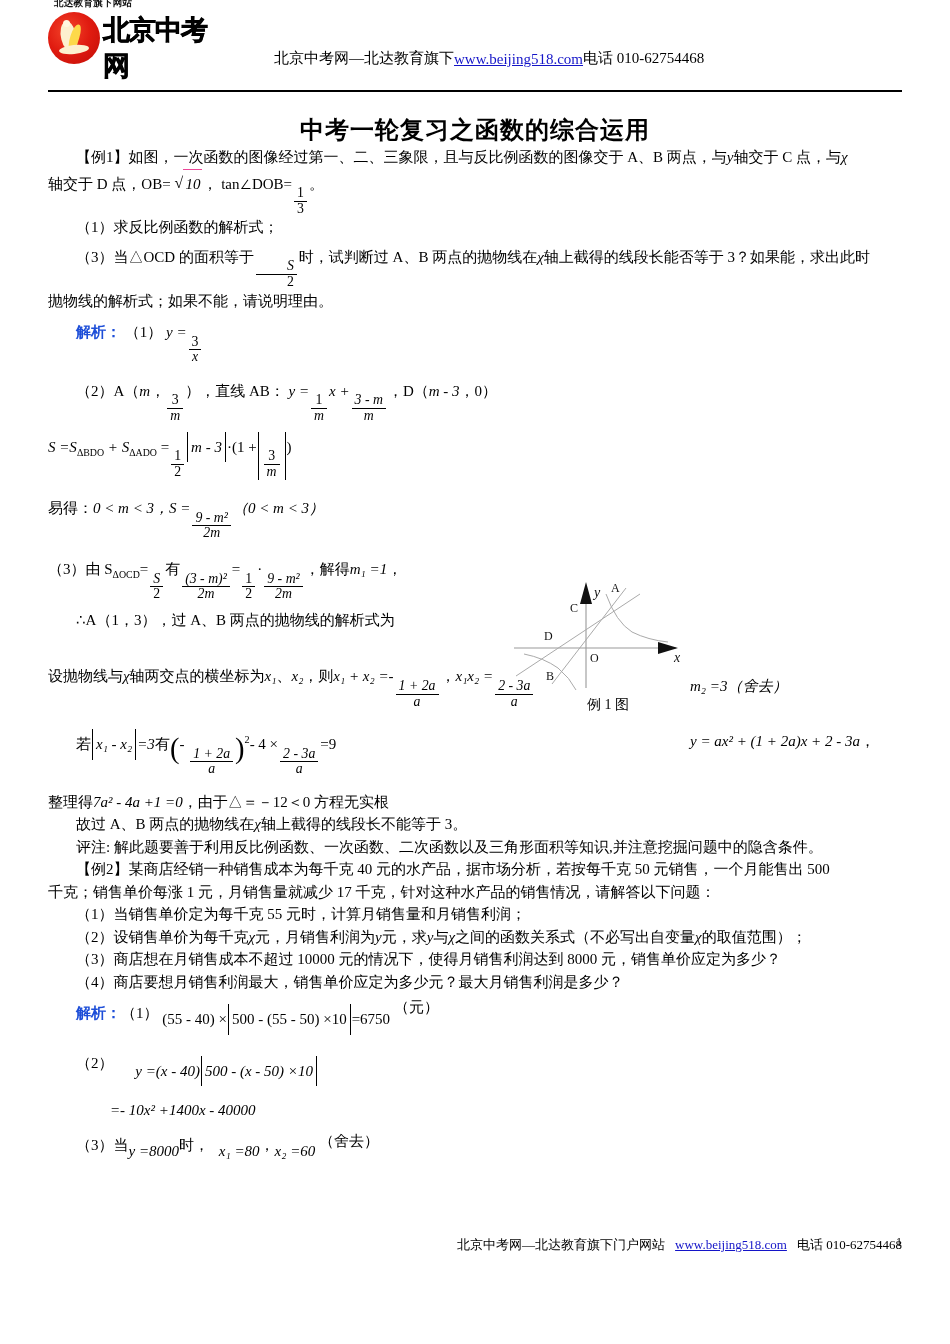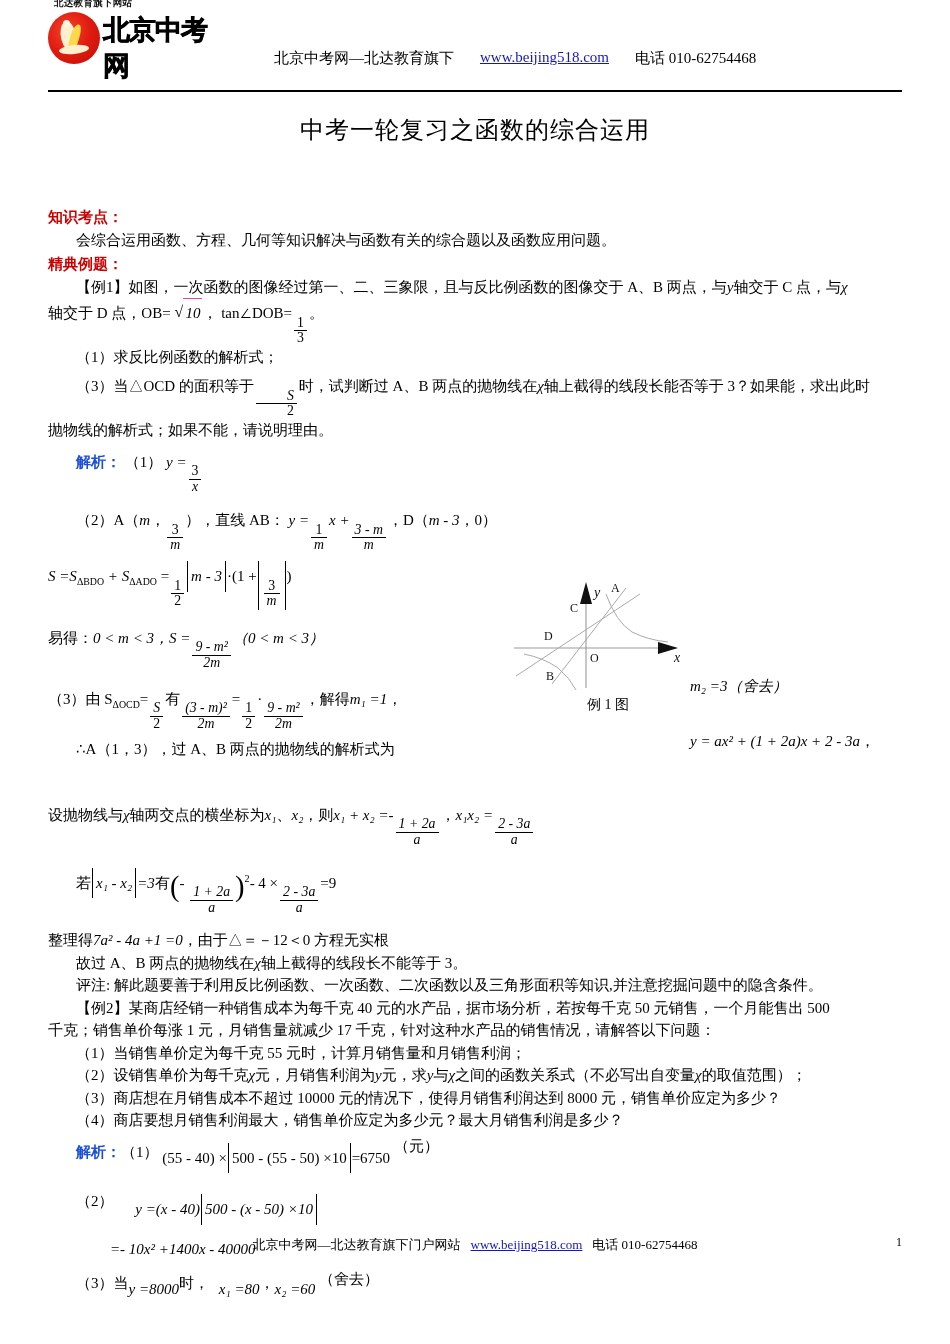--- a/index.html
+++ b/index.html
@@ -47,29 +47,29 @@
     position:absolute; left:15px; top:8px; width:7px; height:7px;
     background:#fff7e0; border-radius:50%;
   }
   .logo-text {
     font-family:"DejaVu Sans", sans-serif;
     font-size:27px; font-weight:700; letter-spacing:-1px;
     margin-left:3px; color:#080808;
     -webkit-text-stroke:0.6px #000;
   }
   .header-info {
-    flex:1; display:flex; align-items:flex-start; gap:26px;
+    flex:1; display:flex; align-items:flex-end; gap:0;
     font-size:15px; padding-bottom:16px; padding-left:46px;
   }
   .header-link { color:#1414c8; text-decoration:underline; font-size:15px; }
   .rule { height:0; border-top:2px solid #000; margin:6px 0 0 0; }
 
   
   .doc-title {
-    text-align:center; font-size:24px; font-weight:400;
+    text-align:center; font-size:24px; font-weight:700;
     letter-spacing:1px; margin-top:22px;
   }
 
   
   .section-head { color:#cc0000; font-weight:700; font-size:15.5px; }
   p.txt { font-size:15px; line-height:1.5; margin:0; }
   .indent { text-indent:28px; }
   .indent2 { padding-left:28px; }
 
   .it { font-style:italic; }
@@ -94,21 +94,21 @@
   .mathline { font-size:15px; margin:0; line-height:1.9; }
   .upr { font-style:normal; }
 
   
   .figure-wrap { position:absolute; left:508px; top:572px; width:200px; }
   .fig-caption { text-align:center; font-size:14px; margin-top:2px; }
 
   
   .footer {
     position:absolute; left:0; right:0; bottom:18px;
-    display:flex; align-items:center; justify-content:center;
+    display:flex; align-items:center; justify-content:flex-end;
     font-size:13px; padding:0 48px;
   }
   .footer-inner { display:flex; align-items:center; gap:10px; }
   .footer-link { color:#1414c8; text-decoration:underline; }
   .footer-page { position:absolute; right:48px; bottom:22px; font-size:12px; }
 </style>
 </head>
 <body>
 
 <div class="page">
@@ -129,25 +129,20 @@
     <div class="header-info">
       <span>北京中考网—北达教育旗下</span>
       <a class="header-link" href="#">www.beijing518.com</a>
       <span>电话 010-62754468</span>
     </div>
   </div>
   <div class="rule"></div>
 
   <div class="doc-title">中考一轮复习之函数的综合运用</div>
 
-  <div style="margin-top:60px;">
-    <p class="txt section-head">知识考点：</p>
-    <p class="txt indent">会综合运用函数、方程、几何等知识解决与函数有关的综合题以及函数应用问题。</p>
-    <p class="txt section-head" style="margin-top:2px;">精典例题：</p>
-  </div>
 
   <div>
     <p class="txt indent"><span>【例1】</span><span>如图，一次函数的图像经过第一、二、三象限，且与反比例函数的图像交于 A、B 两点，与</span><span class="it">y</span><span>轴交于 C 点，与</span><span class="it">χ</span></p>
     <p class="mathline">
       <span>轴交于 D 点，OB=</span>
       <span class="sqrt"><span class="rad math">10</span></span>，
       <span class="upr">tan∠DOB=</span><span class="frac">
           <span class="num">1</span>
           <span class="den">3</span>
         </span>。
@@ -248,21 +243,21 @@
       <text x="38" y="108" font-family="Liberation Serif, serif" font-size="12" fill="#111">B</text>
       <text x="62" y="40" font-family="Liberation Serif, serif" font-size="12" fill="#111">C</text>
       <text x="36" y="68" font-family="Liberation Serif, serif" font-size="12" fill="#111">D</text>
       <text x="82" y="90" font-family="Liberation Serif, serif" font-size="12" fill="#111">O</text>
       <text x="86" y="25" font-family="Liberation Serif, serif" font-size="14" font-style="italic" fill="#111">y</text>
       <text x="166" y="90" font-family="Liberation Serif, serif" font-size="14" font-style="italic" fill="#111">x</text>
     </svg>
     <div class="fig-caption">例 1 图</div>
   </div>
 
-  <div style="margin-top:37px;">
+  <div style="margin-top:28px;">
     <p class="mathline">
       <span>设抛物线与</span><span class="it">χ</span><span>轴两交点的横坐标为</span><span class="it">x₁</span><span>、</span><span class="it">x₂</span><span>，则</span><span class="it">x₁ + x₂ =-</span><span class="frac it">
           <span class="num">1 + 2a</span>
           <span class="den">a</span>
         </span><span>，</span><span class="it">x₁x₂ =</span><span class="frac it">
           <span class="num">2 - 3a</span>
           <span class="den">a</span>
         </span>
     </p>
 

